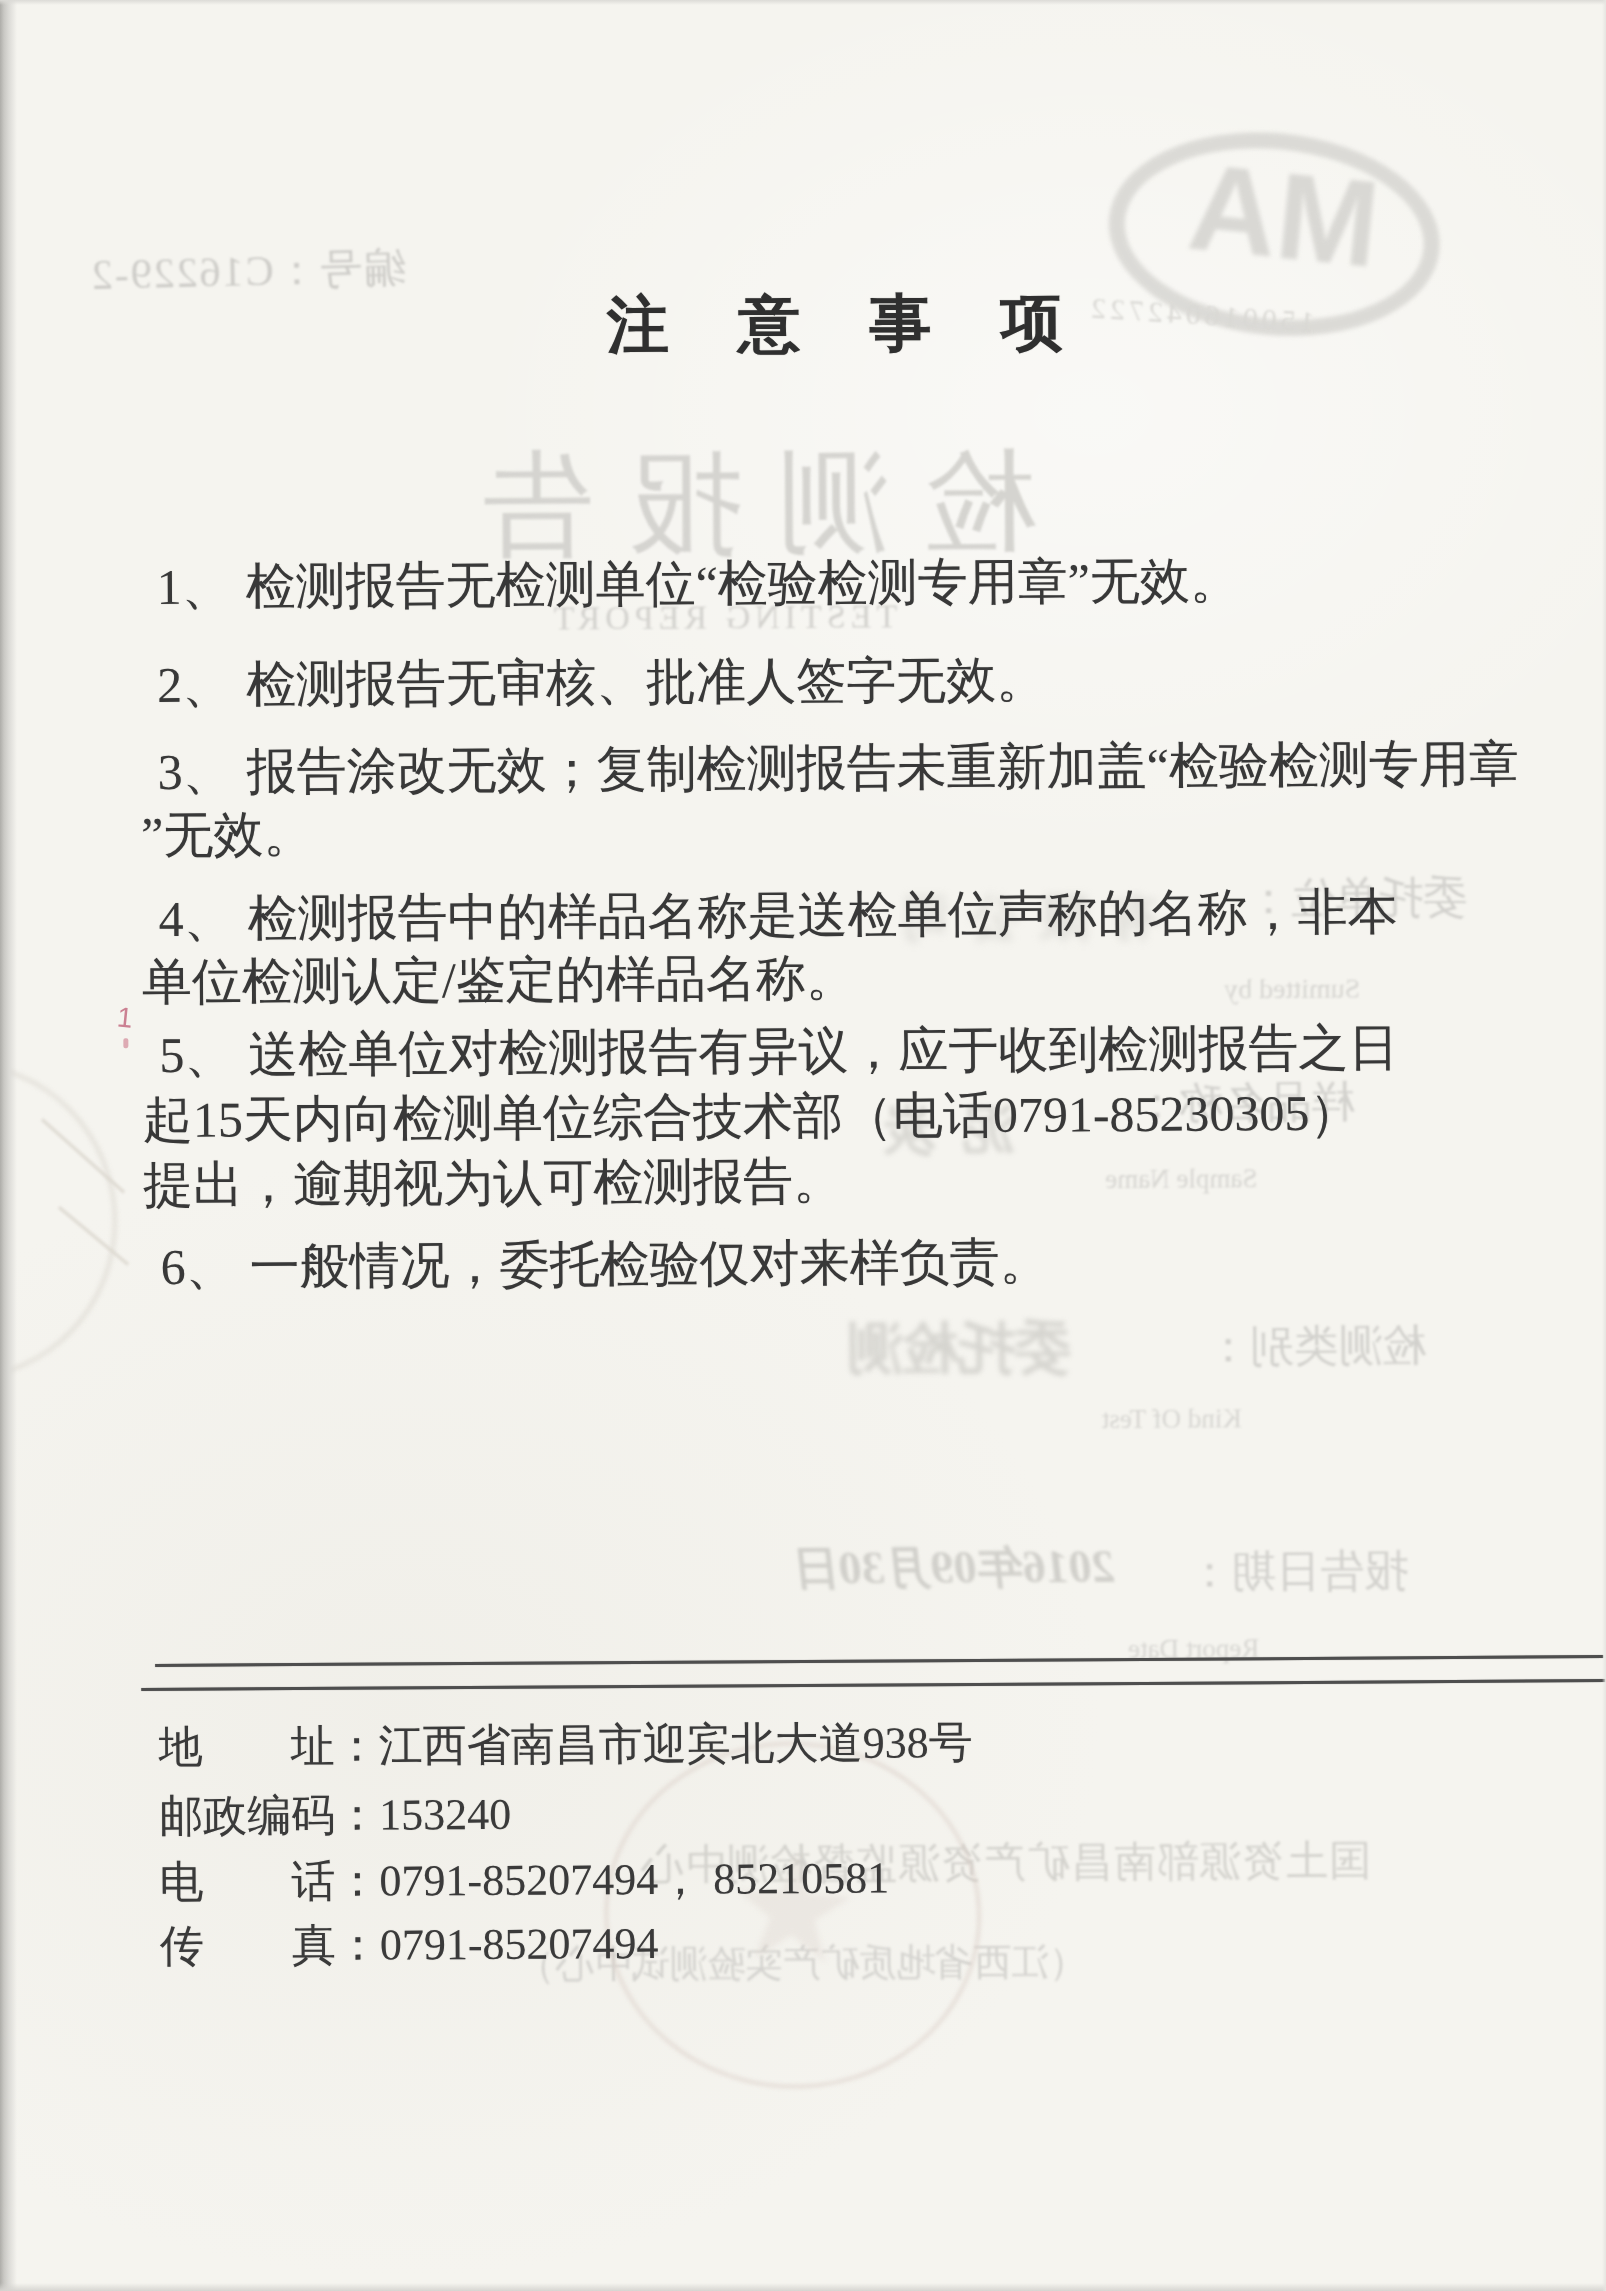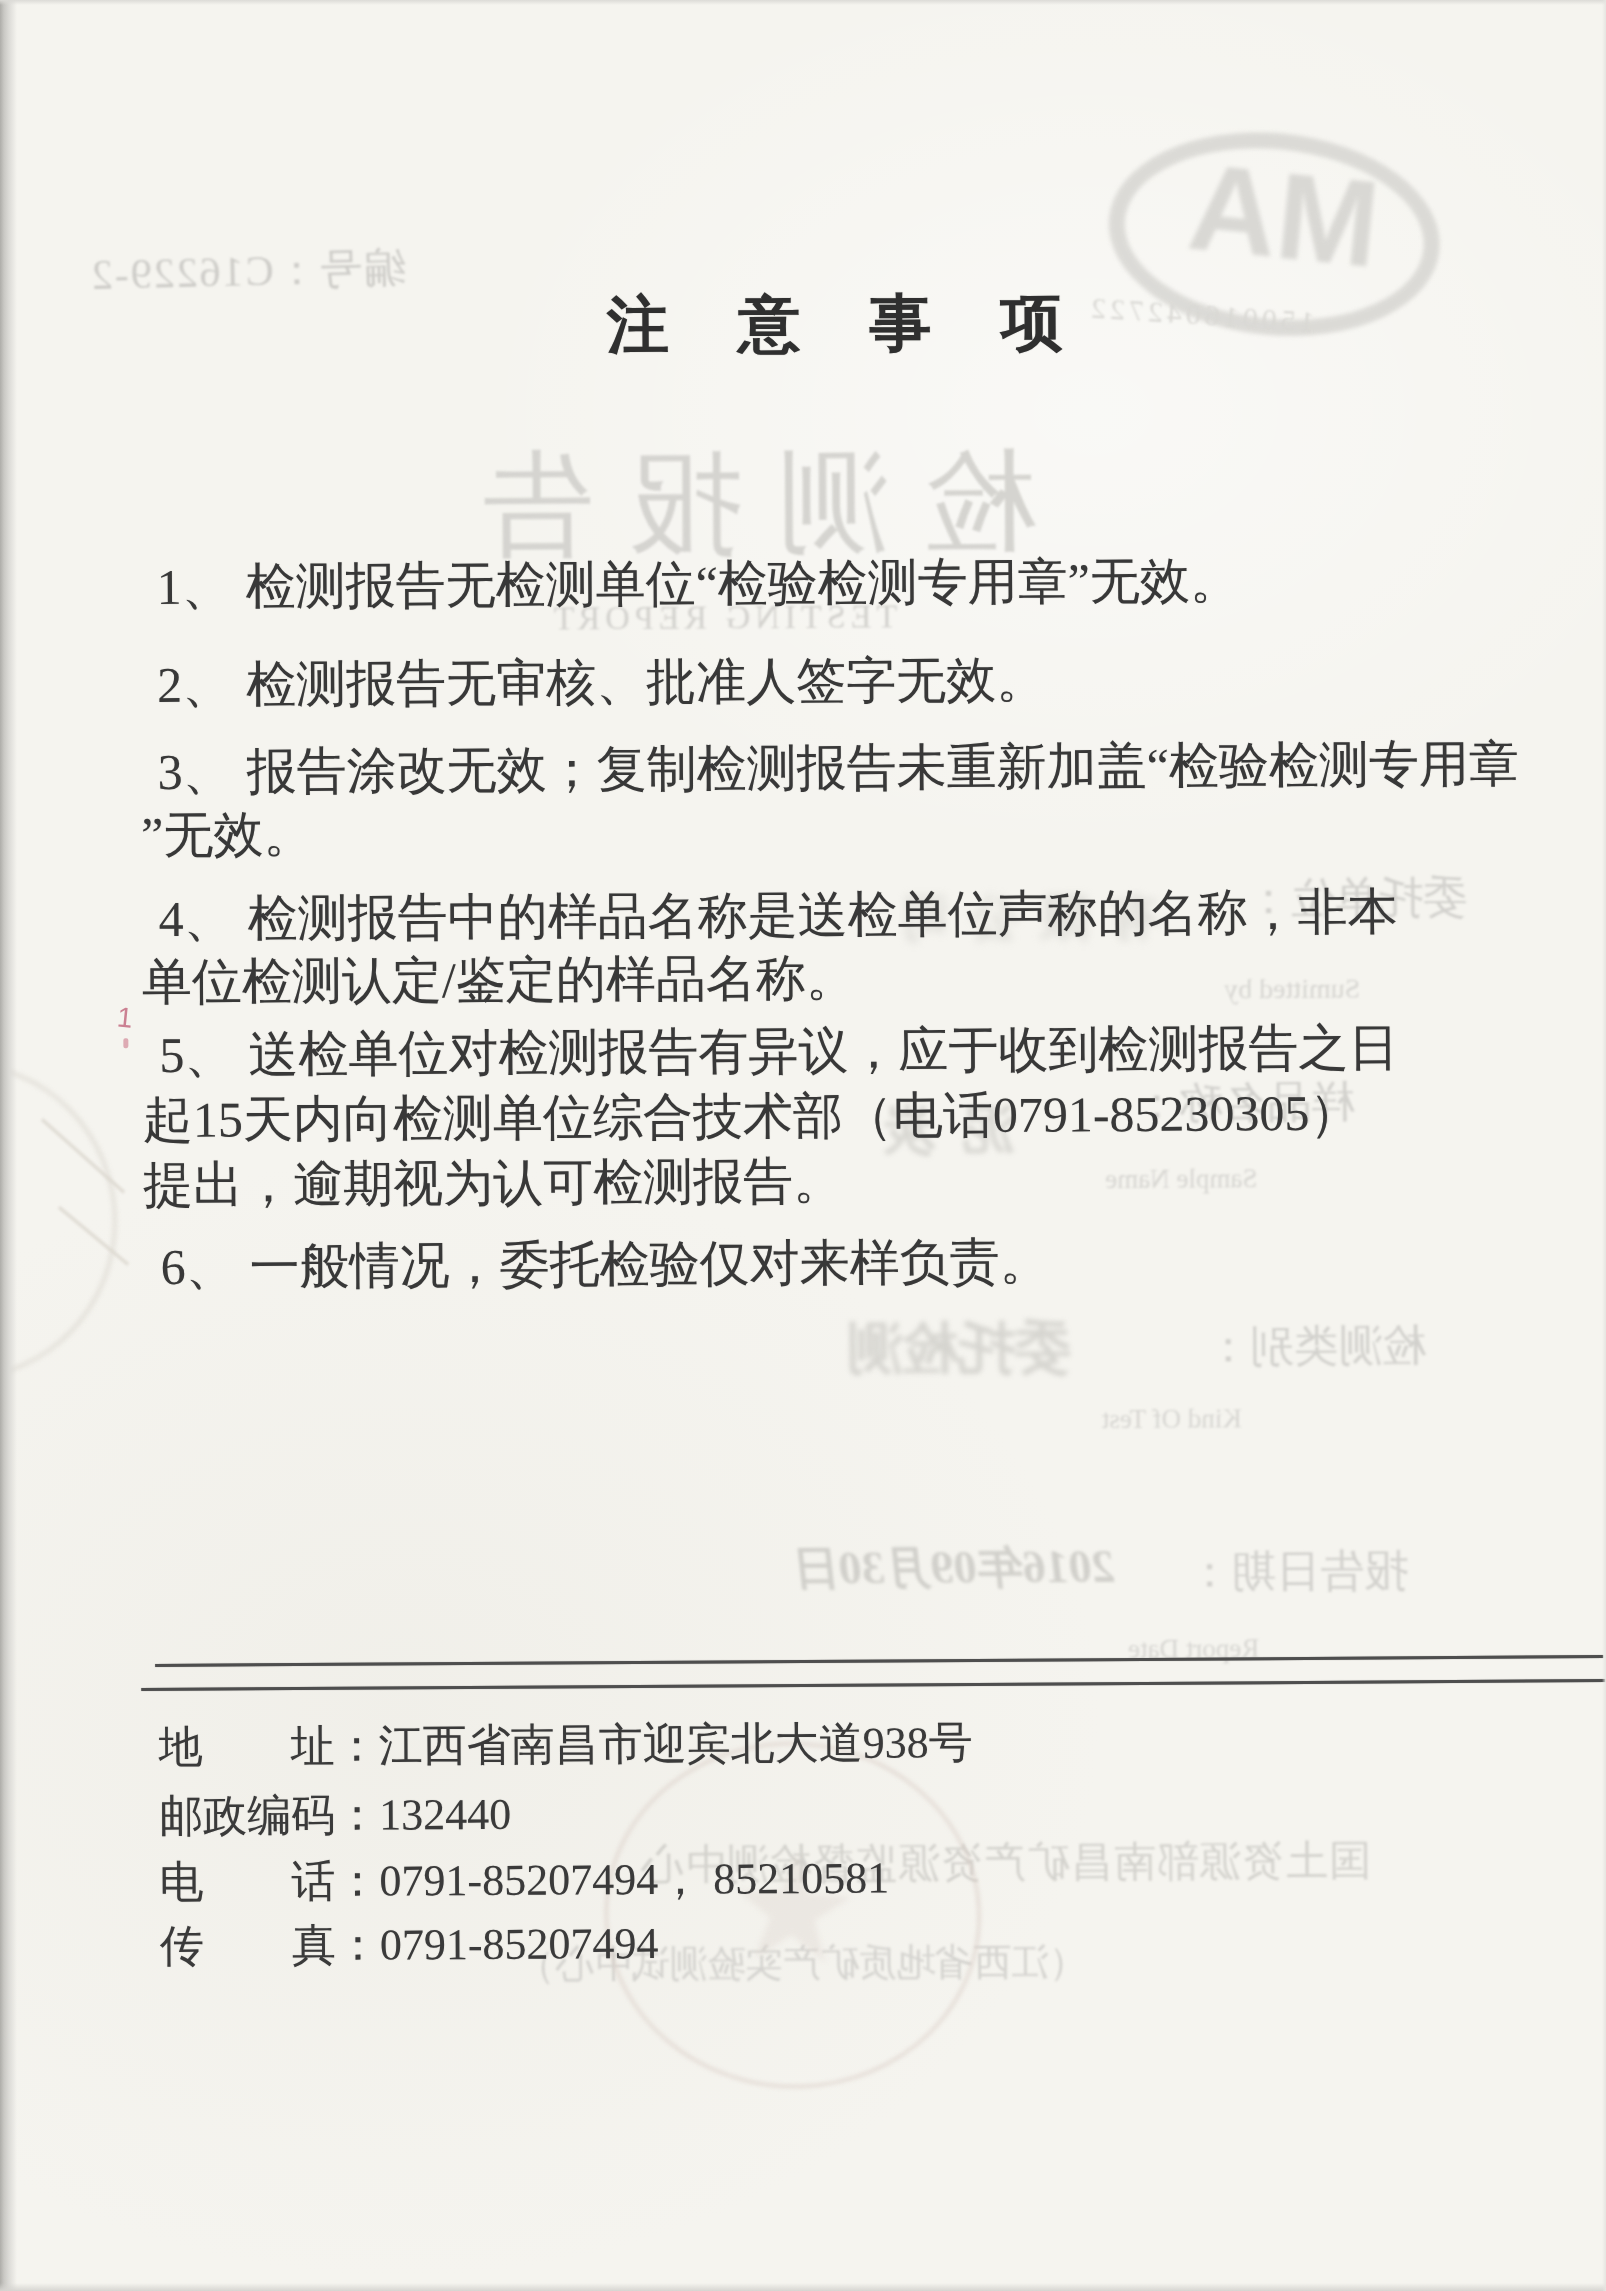--- a/index.html
+++ b/index.html
@@ -143,21 +143,21 @@
     <div class="note-line nl6"><span>单位检测认定/鉴定的样品名称。</span></div>
     <div class="note-line nl7"><span class="num">5、</span><span>送检单位对检测报告有异议，应于收到检测报告之日</span></div>
     <div class="note-line nl8"><span>起15天内向检测单位综合技术部（电话0791-85230305）</span></div>
     <div class="note-line nl9"><span>提出，逾期视为认可检测报告。</span></div>
     <div class="note-line nl10"><span class="num">6、</span><span>一般情况，委托检验仅对来样负责。</span></div>
 
     <div class="rule rule-top"></div>
     <div class="rule rule-bot"></div>
 
     <div class="footer-row fr1"><span>地　　址：</span><span>江西省南昌市迎宾北大道938号</span></div>
-    <div class="footer-row fr2"><span>邮政编码：</span><span>132440</span></div>
+    <div class="footer-row fr2"><span>邮政编码：</span><span>153240</span></div>
     <div class="footer-row fr3"><span>电　　话：</span><span>0791-85207494，  85210581</span></div>
     <div class="footer-row fr4"><span>传　　真：</span><span>0791-85207494</span></div>
   </div>
 
   <div class="edge-left"></div>
   <div class="edge-top"></div>
   <div class="edge-bottom"></div>
   <div class="edge-right"></div>
 </div>
 

